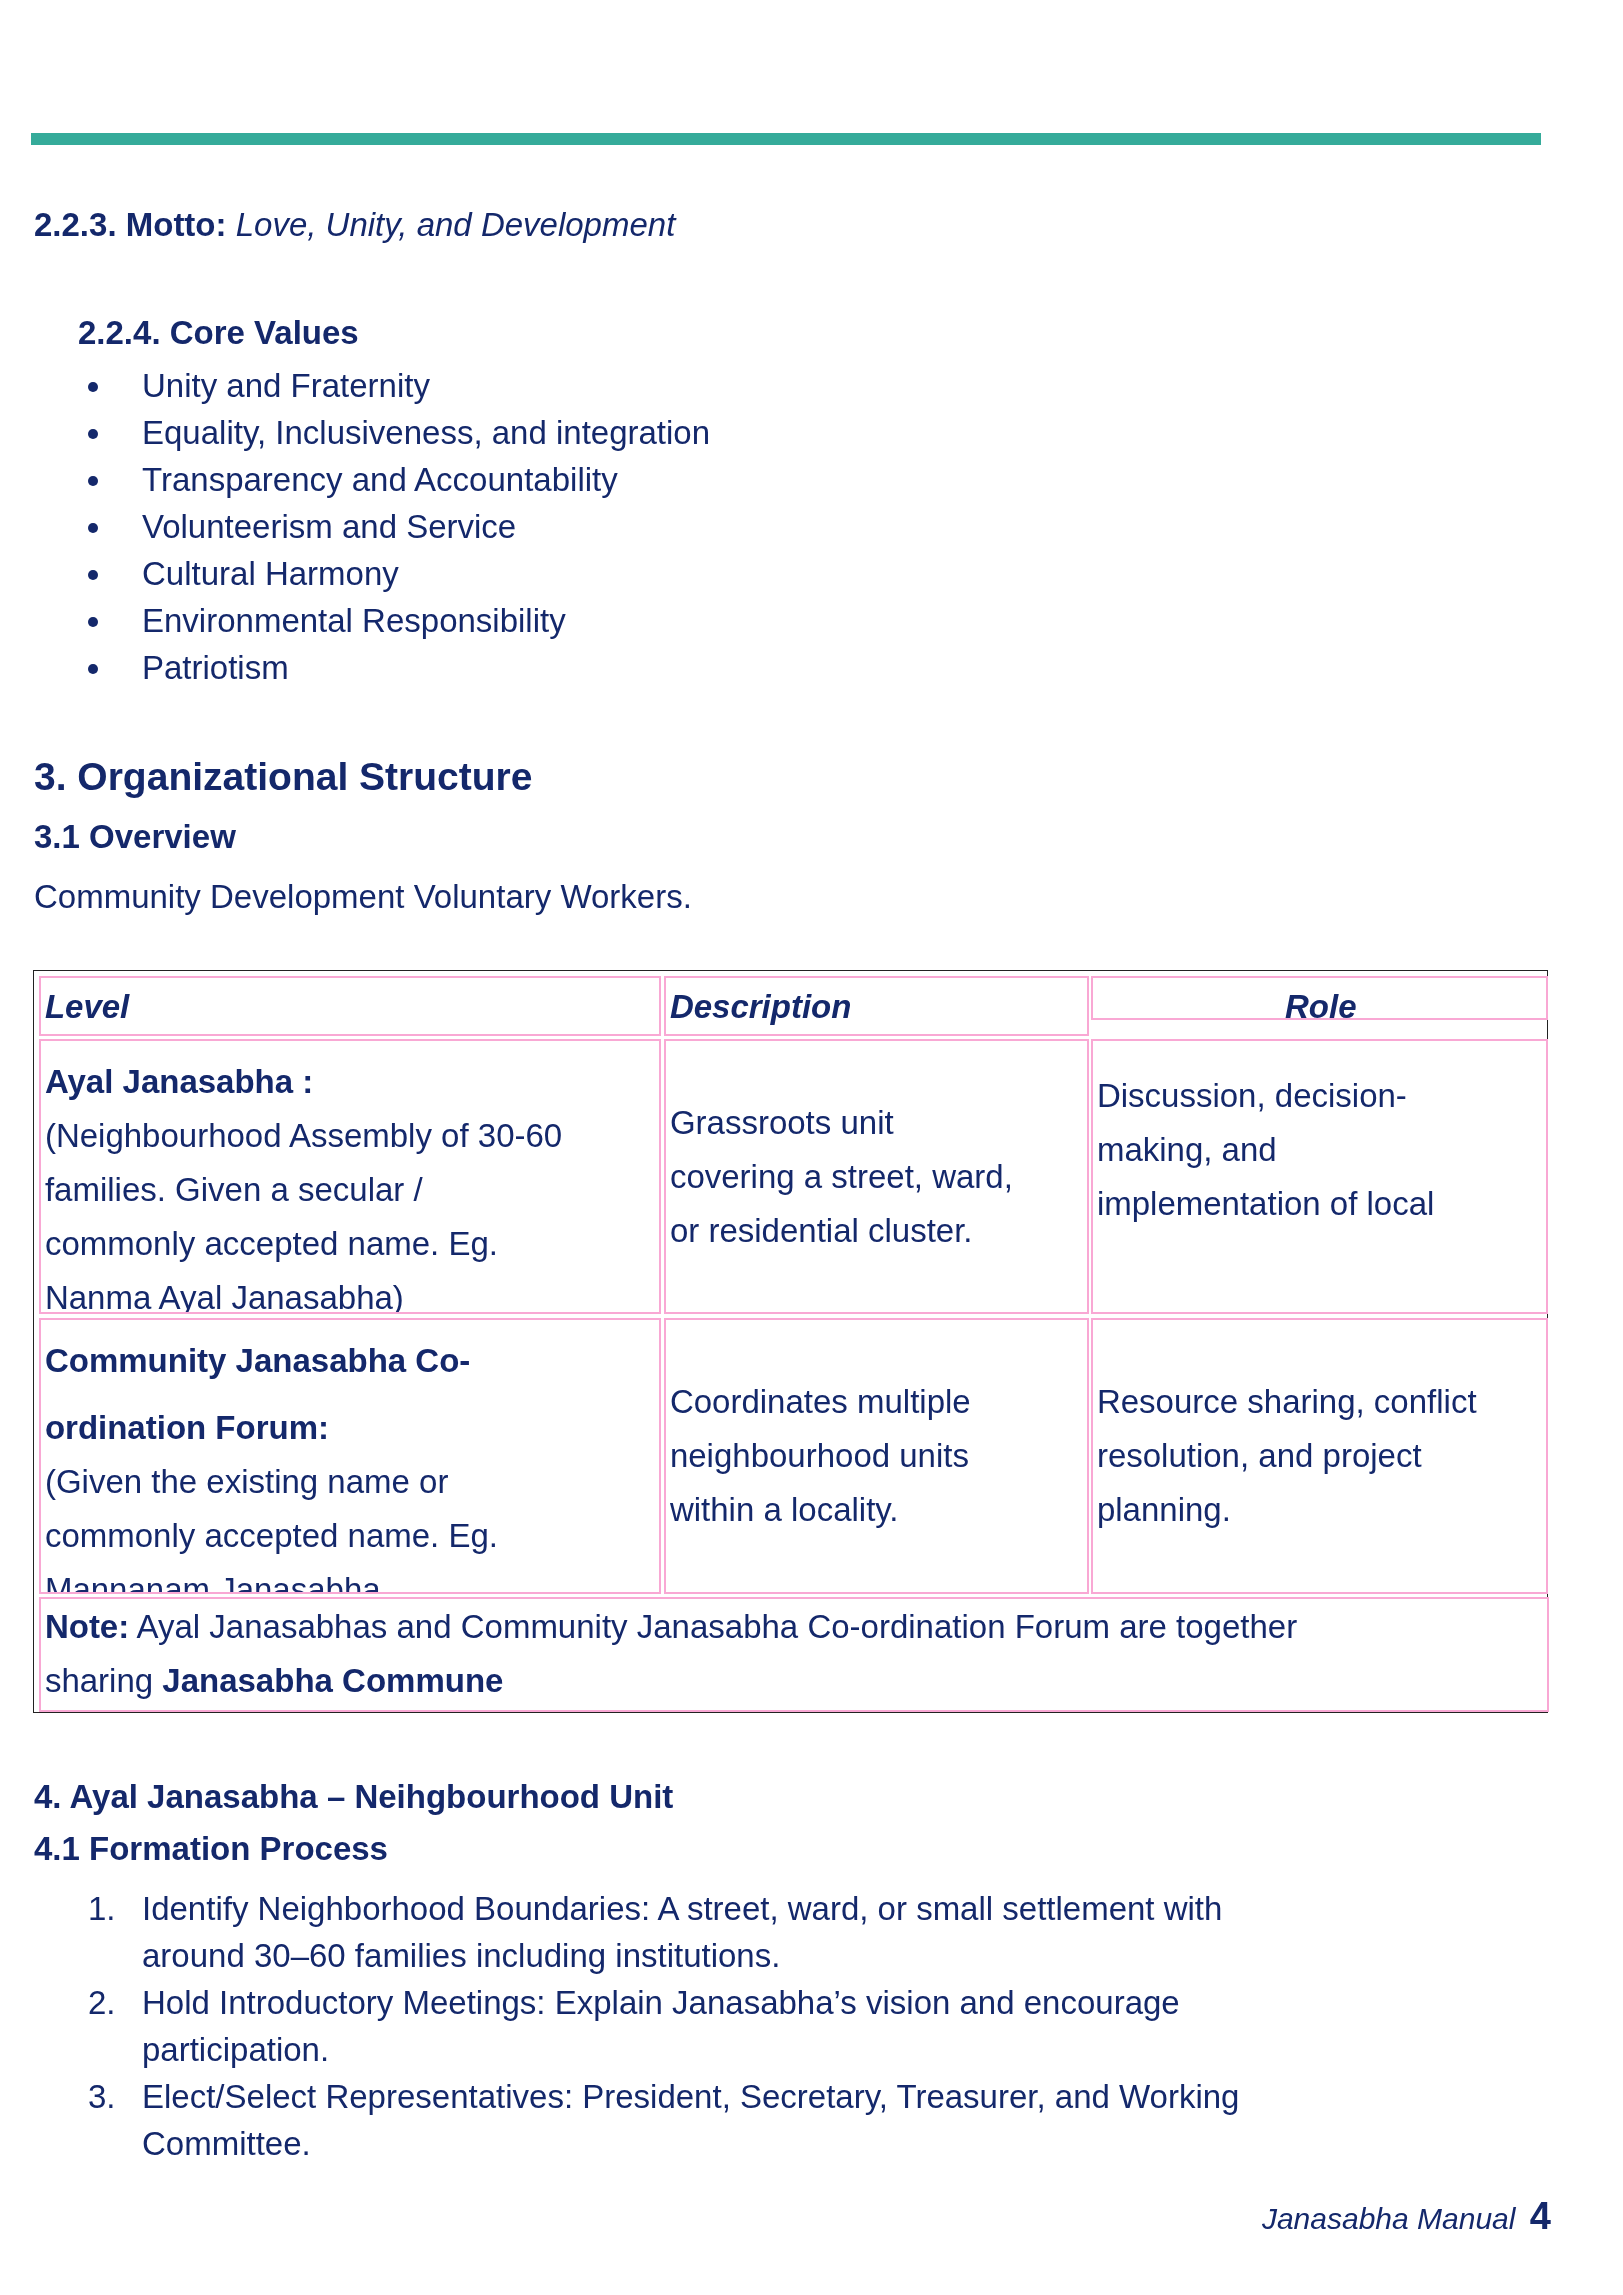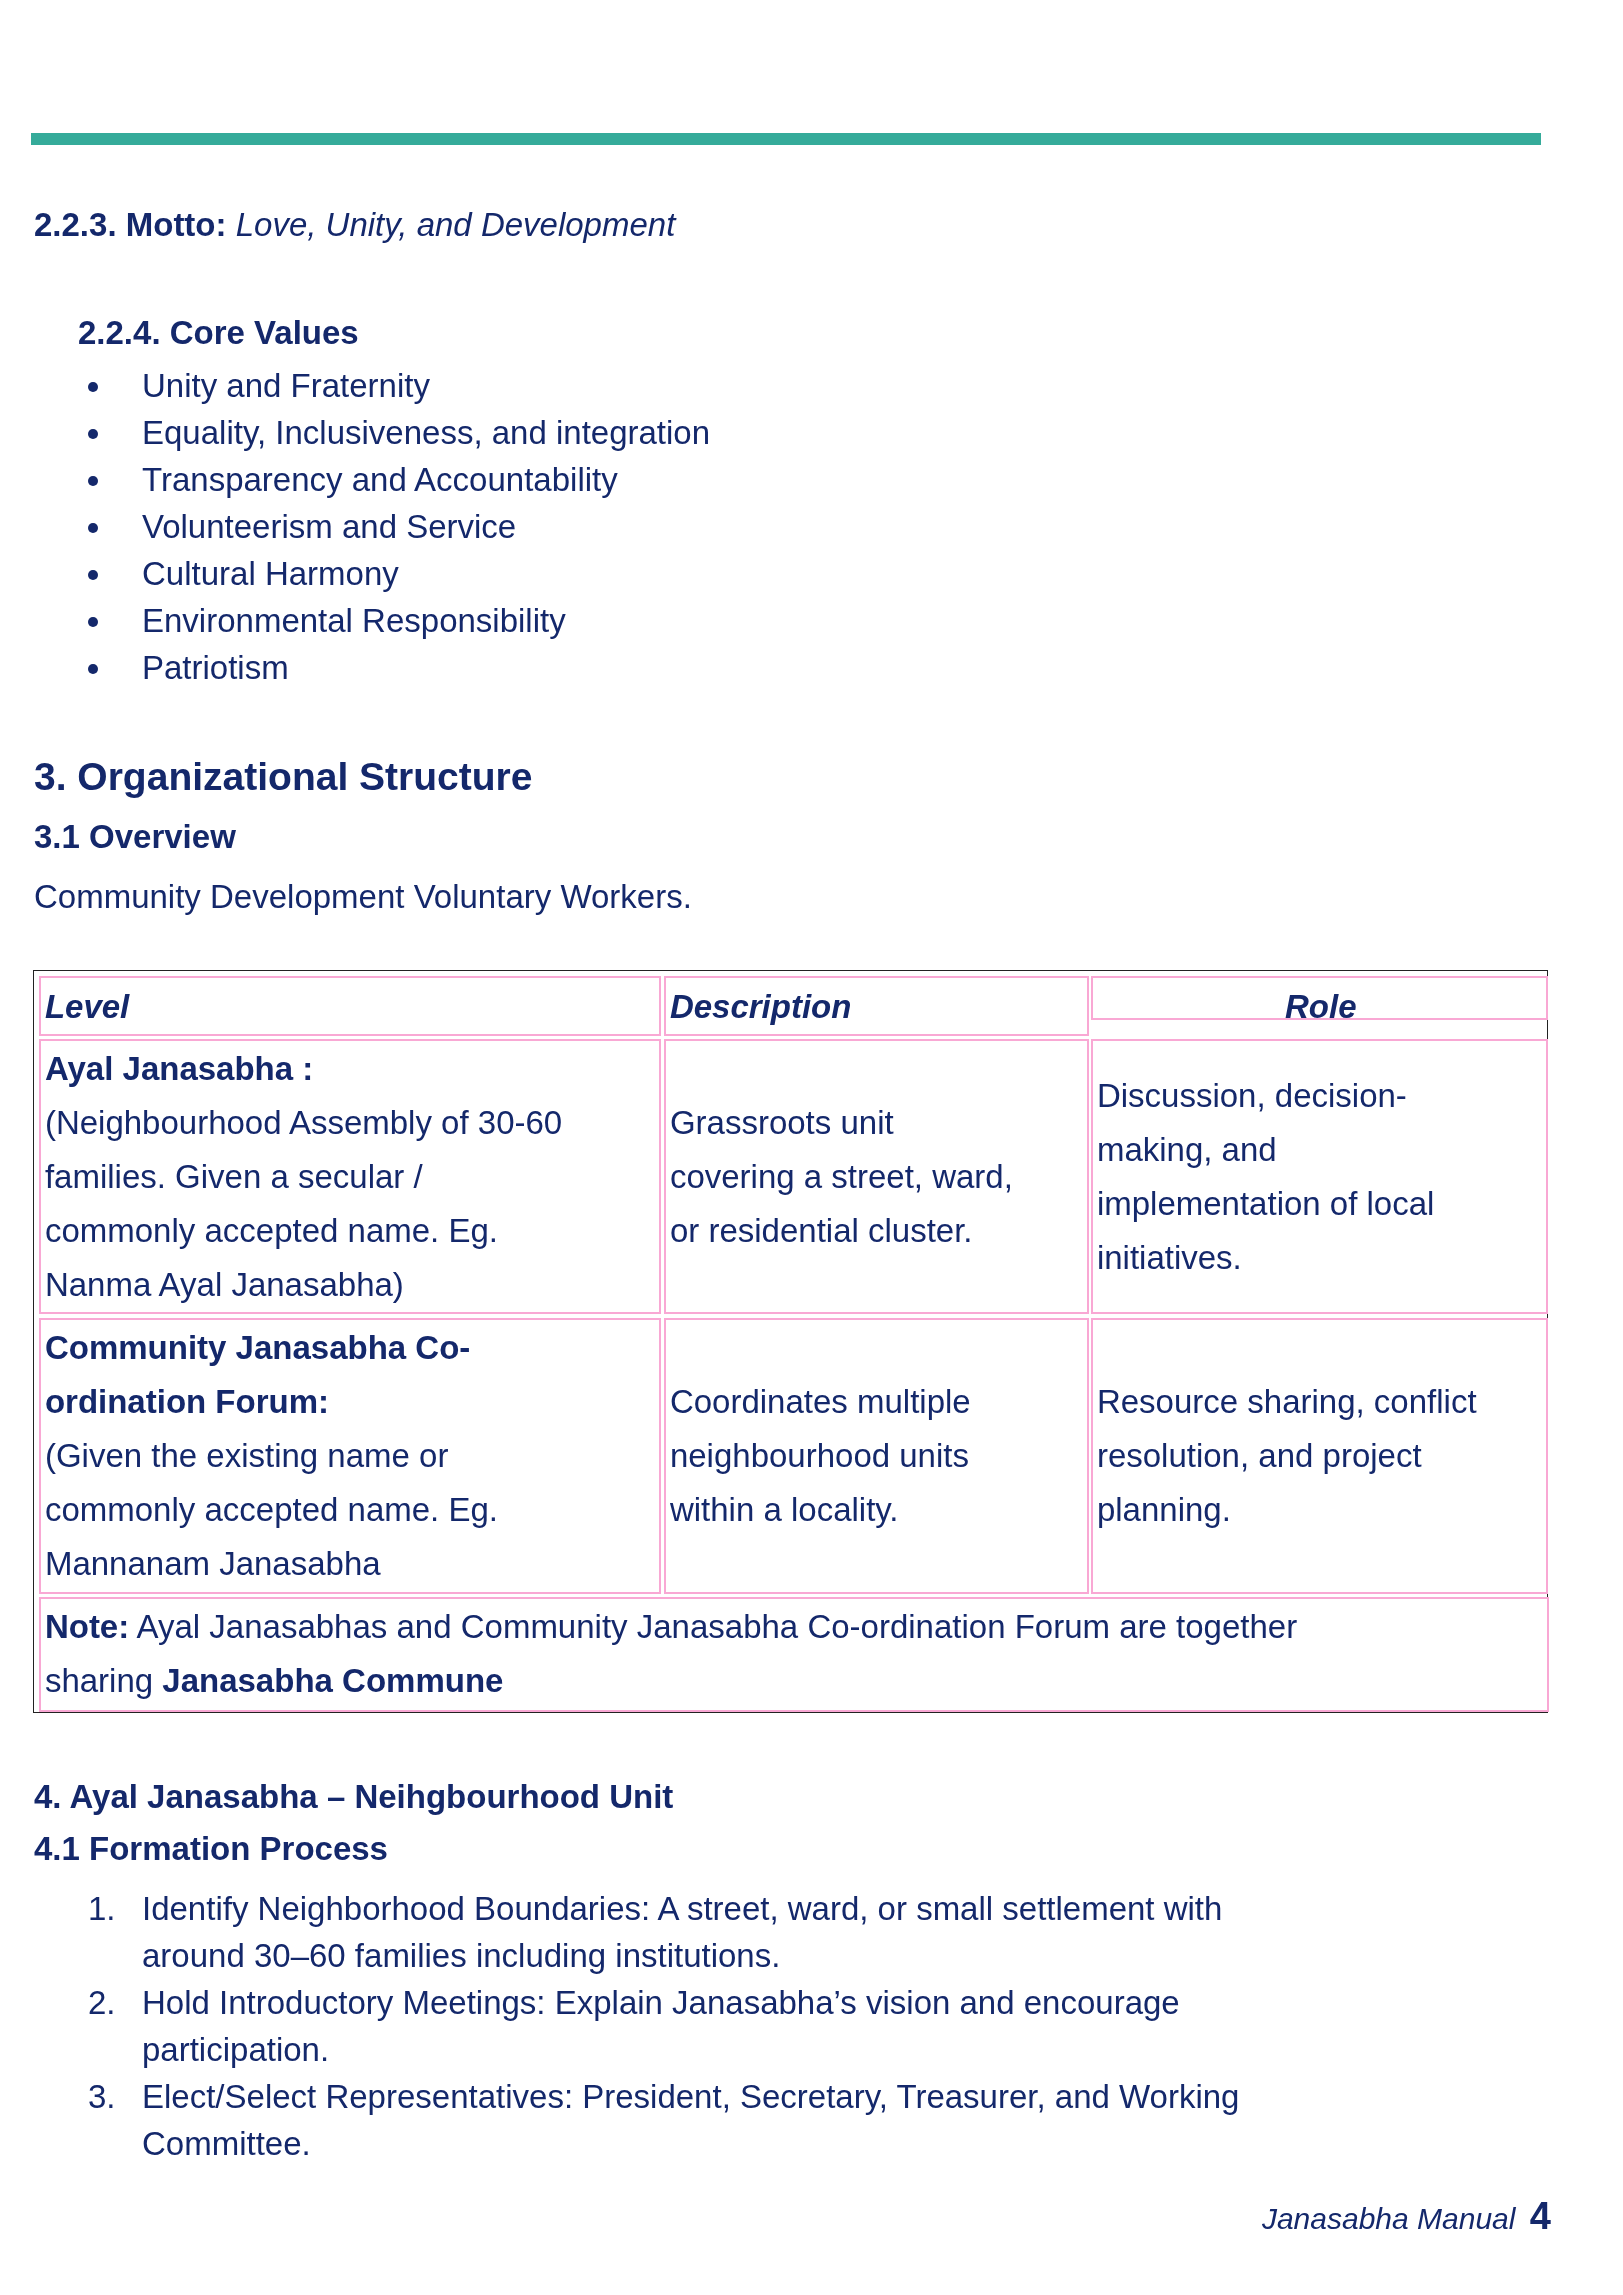--- a/index.html
+++ b/index.html
@@ -24,21 +24,21 @@
 
   .sec3 { left: 34px; top: 754px; }
   .sec31 { left: 34px; top: 817px; }
   .overview { left: 34px; top: 870px; font-size: 33px; line-height: 54px; white-space: nowrap; }
 
   
   .tbl-outer { left: 33px; top: 970px; width: 1515px; height: 743px; border: 1.3px solid #222; box-sizing: border-box; }
   .cell { position: absolute; border: 2px solid #f9a8d4; box-sizing: border-box; font-size: 33px; line-height: 54px; padding: 0 0 0 3.9px; overflow: hidden; }
   .cell .inner { position: absolute; left: 3.9px; right: 1.3px; }
   .th { font-style: italic; font-weight: bold; }
-  .b { font-weight: bold; }
+  .b { font-weight: bold; margin-top: 13px; }
 
   .sec4 { left: 34px; top: 1777px; }
   .sec41 { left: 34px; top: 1829px; }
   .num-list { left: 0; top: 1885px; margin: 0; padding: 0; list-style: none; }
   .num-list li { position: relative; font-size: 33px; line-height: 47px; }
   .num-list .n { position: absolute; left: 88px; top: 0; }
   .num-list .t { margin-left: 142px; width: 1309px; display: block; }
 
   .footer { right: 72px; top: 2195px; white-space: nowrap; }
   .footer .fm { font-size: 30px; font-style: italic; vertical-align: baseline; }
@@ -118,21 +118,20 @@
     <div>Grassroots unit</div>
     <div>covering a street, ward,</div>
     <div>or residential cluster.</div>
   </div>
 </div>
 <div class="cell" style="left:1091px; top:1039px; width:457px; height:275px;">
   <div class="inner" style="top:28px;">
     <div>Discussion, decision-</div>
     <div>making, and</div>
     <div>implementation of local</div>
-    <div>initiatives.</div>
   </div>
 </div>
 
 <div class="cell" style="left:39px; top:1318px; width:622px; height:276px;">
   <div class="inner" style="top:1.3px;">
     <div class="b">Community Janasabha Co-</div>
     <div class="b">ordination Forum:</div>
     <div>(Given the existing name or</div>
     <div>commonly accepted name. Eg.</div>
     <div>Mannanam Janasabha</div>

